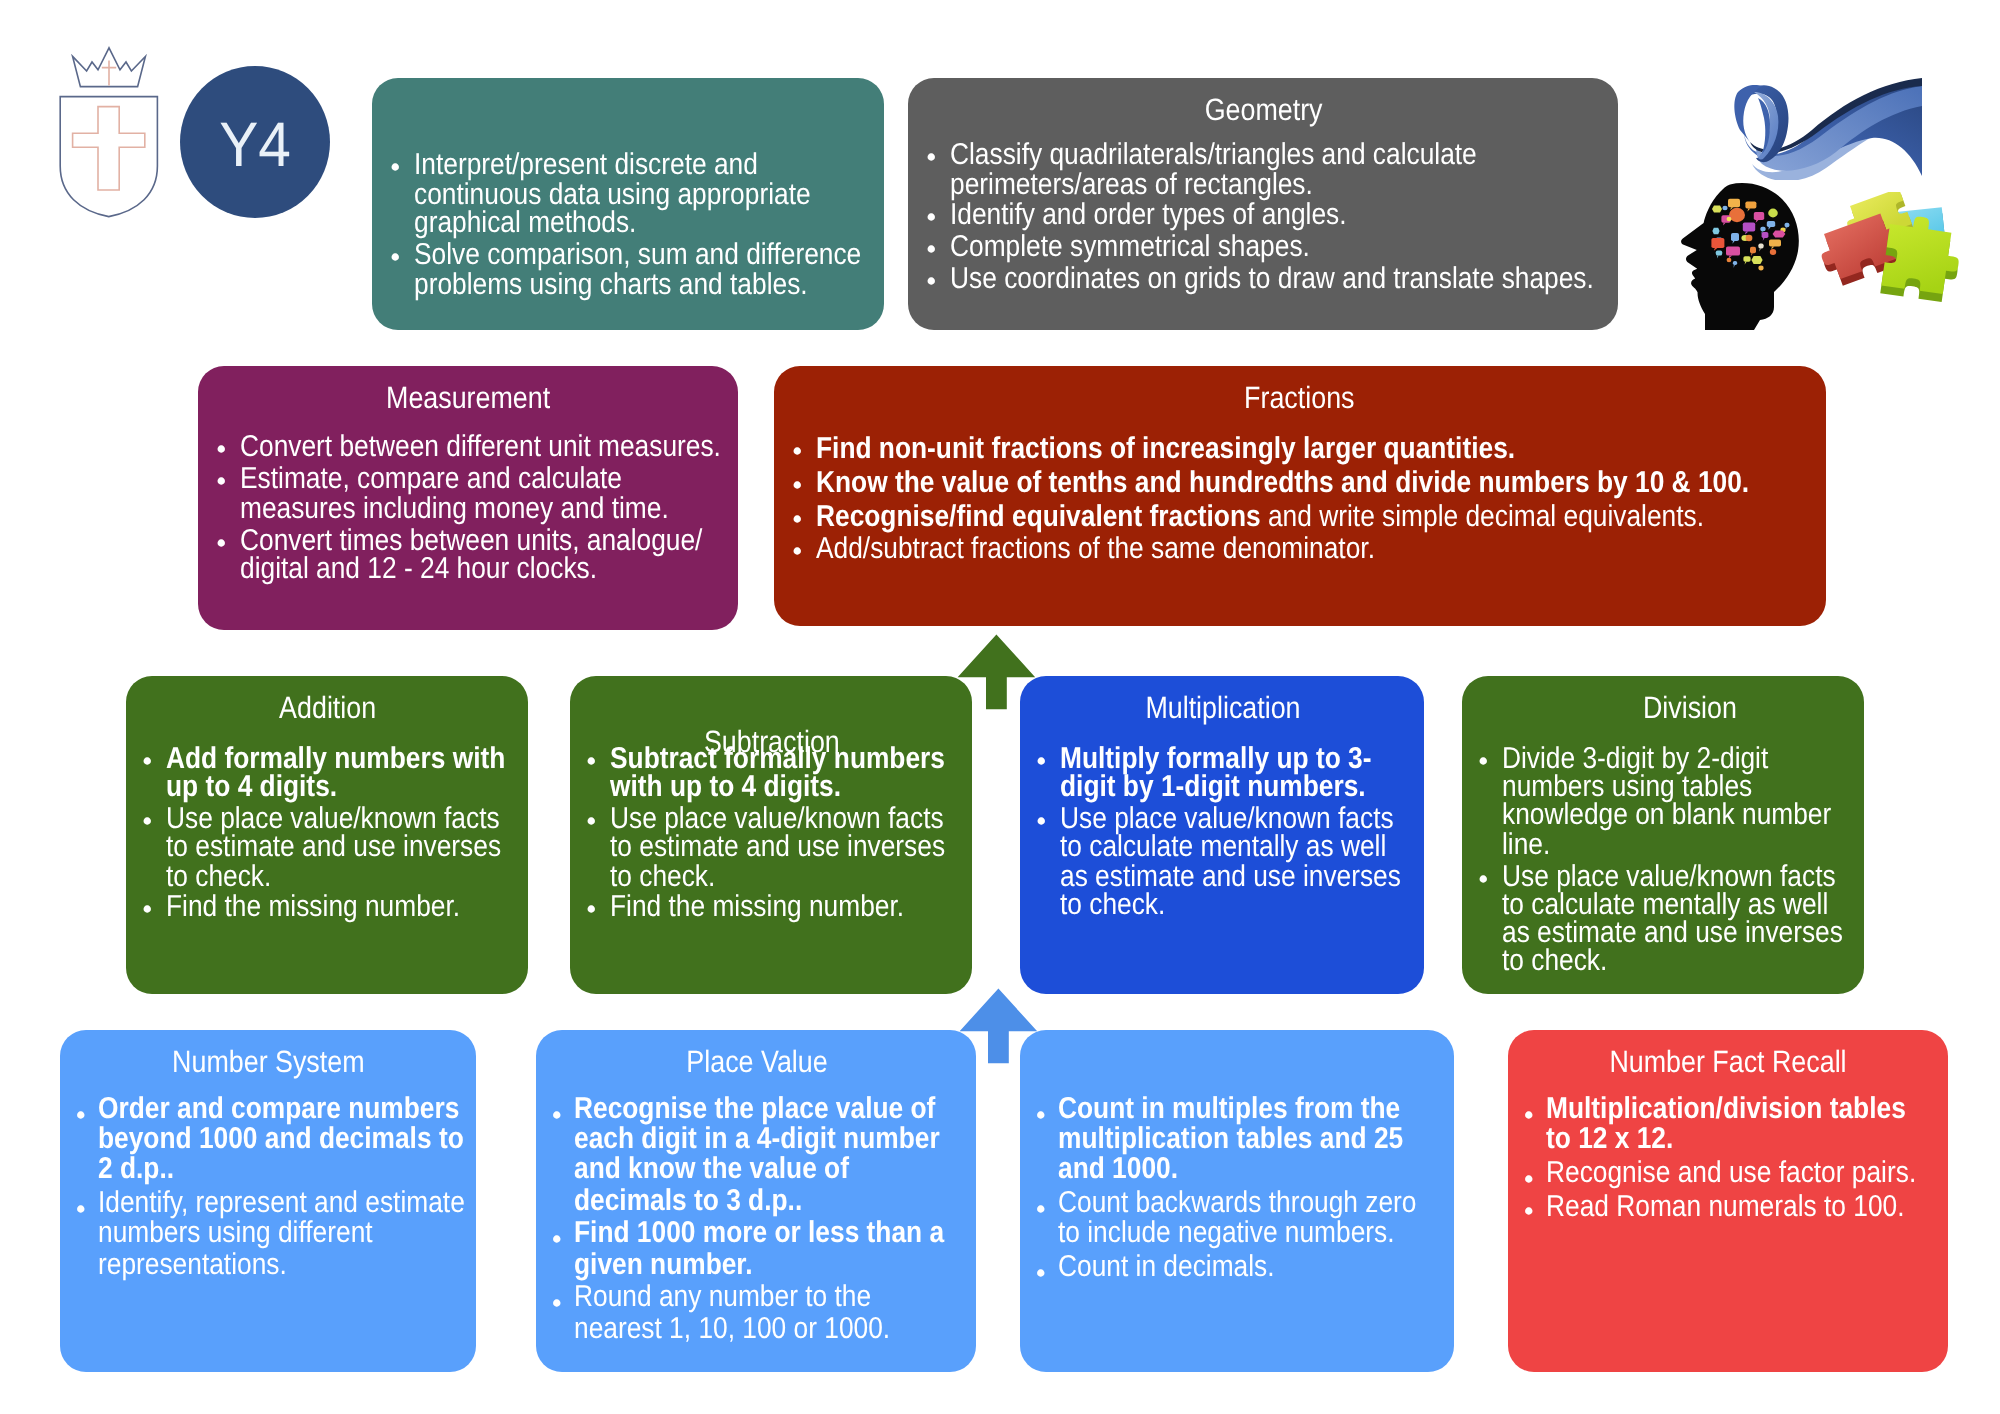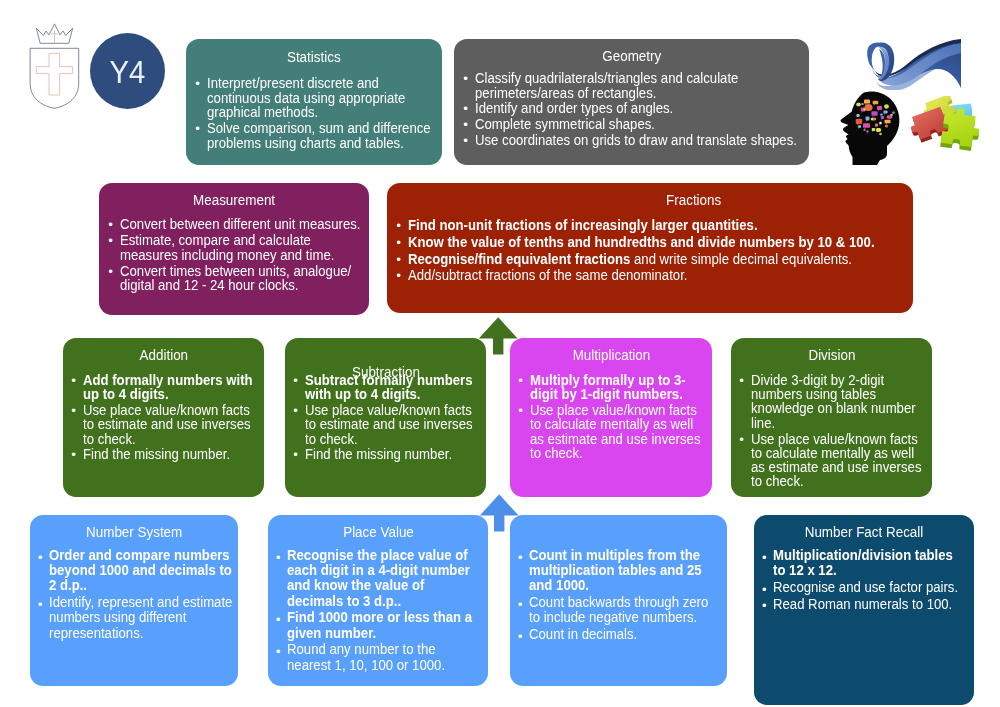--- a/index.html
+++ b/index.html
@@ -18,21 +18,20 @@
 .bullet .ln{display:block;font-size:15.1px;line-height:inherit;white-space:nowrap;
             transform:scaleX(0.872);transform-origin:0 50%;}
 .bullet .ln b{font-weight:bold;}
 .arrow{position:absolute;}
 </style>
 </head>
 <body>
 
 <div id="stage">
 <div class="card" style="left: 186px; top: 39px; width: 256px; height: 126px; background-color: rgb(67, 126, 120);">
-  <div class="card-title" style="top:11px;"><span>Statistics</span></div>
   <div class="bullets" style="left:10px;top:37px;right:4px;line-height:14.6px;">
     <div class="bullet" style="margin-bottom:1.2px;">
           <span class="dot">•</span>
           <span class="lines">
             <span class="ln">Interpret/present discrete and</span>
             <span class="ln">continuous data using appropriate</span>
             <span class="ln">graphical methods.</span>
           </span>
         </div>
     <div class="bullet" style="margin-bottom:1.2px;">
@@ -93,21 +92,21 @@
     <div class="bullet" style="margin-bottom:1.4px;">
           <span class="dot">•</span>
           <span class="lines">
             <span class="ln">Convert times between units, analogue/</span>
             <span class="ln">digital and 12 - 24 hour clocks.</span>
           </span>
         </div>
   </div>
 </div>
 <div class="card" style="left: 387px; top: 183px; width: 526px; height: 130px; background-color: rgb(156, 33, 5);">
-  <div class="card-title" style="top:10px;padding-left:44px;"><span>Fractions</span></div>
+  <div class="card-title" style="top:10px;"><span>Fractions</span></div>
   <div class="bullets" style="left:10px;top:34px;right:4px;line-height:16.8px;">
     <div class="bullet" style="margin-bottom:0.0px;">
           <span class="dot">•</span>
           <span class="lines">
             <span class="ln"><b>Find non-unit fractions of increasingly larger quantities.</b></span>
           </span>
         </div>
     <div class="bullet" style="margin-bottom:0.0px;">
           <span class="dot">•</span>
           <span class="lines">
@@ -173,21 +172,21 @@
           </span>
         </div>
     <div class="bullet" style="margin-bottom:1.7px;">
           <span class="dot">•</span>
           <span class="lines">
             <span class="ln">Find the missing number.</span>
           </span>
         </div>
   </div>
 </div>
-<div class="card" style="left: 510px; top: 338px; width: 202px; height: 159px; background-color: #d946ef;">
+<div class="card" style="left: 510px; top: 338px; width: 202px; height: 159px; background-color: #1d4ed8;">
   <div class="card-title" style="top:10px;"><span>Multiplication</span></div>
   <div class="bullets" style="left:9px;top:35px;right:4px;line-height:14.2px;">
     <div class="bullet" style="margin-bottom:1.7px;">
           <span class="dot">•</span>
           <span class="lines">
             <span class="ln"><b>Multiply formally up to 3-</b></span>
             <span class="ln"><b>digit by 1-digit numbers.</b></span>
           </span>
         </div>
     <div class="bullet" style="margin-bottom:1.7px;">
@@ -195,21 +194,21 @@
           <span class="lines">
             <span class="ln">Use place value/known facts</span>
             <span class="ln">to calculate mentally as well</span>
             <span class="ln">as estimate and use inverses</span>
             <span class="ln">to check.</span>
           </span>
         </div>
   </div>
 </div>
 <div class="card" style="left: 731px; top: 338px; width: 201px; height: 159px; background-color: rgb(65, 113, 29);">
-  <div class="card-title" style="top:10px;"><span>Division</span></div>
+  <div class="card-title" style="top:10px;margin-left:13px;"><span>Division</span></div>
   <div class="bullets" style="left:9px;top:35px;right:4px;line-height:14.2px;">
     <div class="bullet" style="margin-bottom:1.7px;">
           <span class="dot">•</span>
           <span class="lines">
             <span class="ln">Divide 3-digit by 2-digit</span>
             <span class="ln">numbers using tables</span>
             <span class="ln">knowledge on blank number</span>
             <span class="ln">line.</span>
           </span>
         </div>
@@ -291,21 +290,21 @@
           </span>
         </div>
     <div class="bullet" style="margin-bottom:1.6px;">
           <span class="dot">•</span>
           <span class="lines">
             <span class="ln">Count in decimals.</span>
           </span>
         </div>
   </div>
 </div>
-<div class="card" style="left: 754px; top: 515px; width: 220px; height: 190px; background-color: #0c4a6e;">
+<div class="card" style="left: 754px; top: 515px; width: 220px; height: 171px; background-color: #ef4444;">
   <div class="card-title" style="top:10px;"><span>Number Fact Recall</span></div>
   <div class="bullets lowdot" style="left:8.5px;top:32px;right:4px;line-height:15.2px;">
     <div class="bullet" style="margin-bottom:1.6px;">
           <span class="dot">•</span>
           <span class="lines">
             <span class="ln"><b>Multiplication/division tables</b></span>
             <span class="ln"><b>to 12 x 12.</b></span>
           </span>
         </div>
     <div class="bullet" style="margin-bottom:1.6px;">

